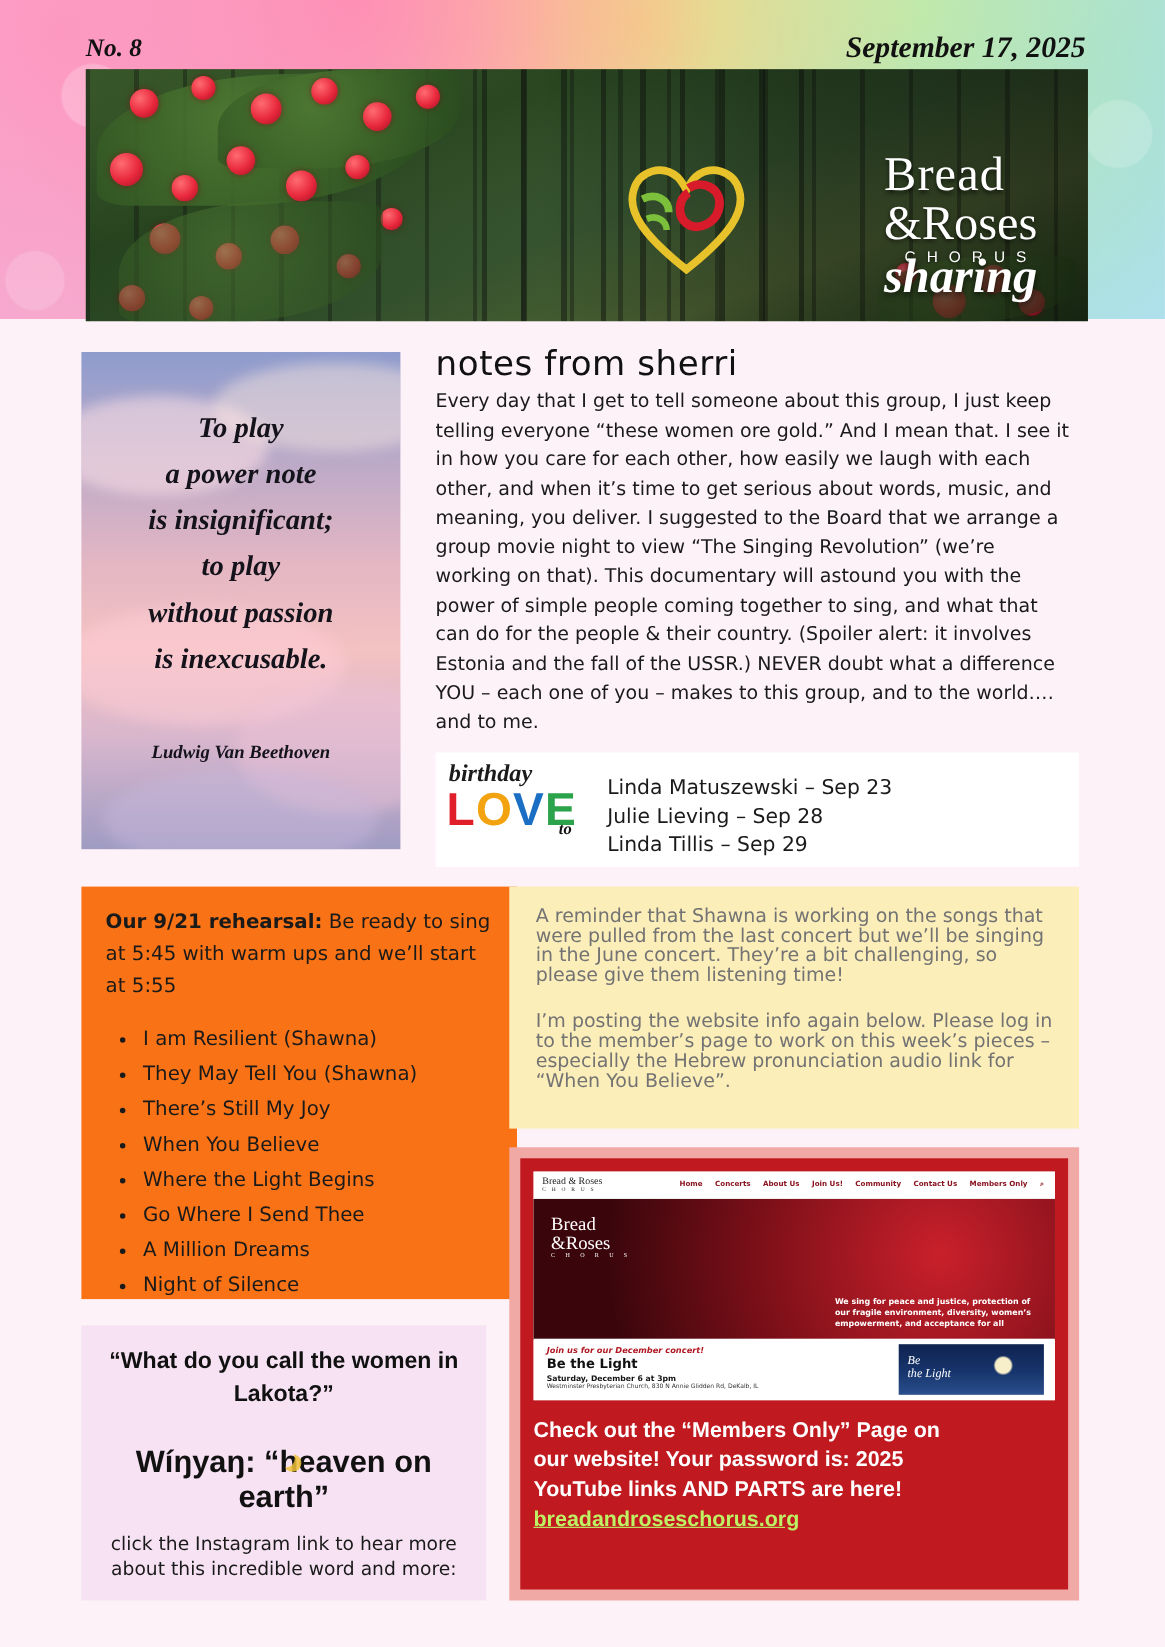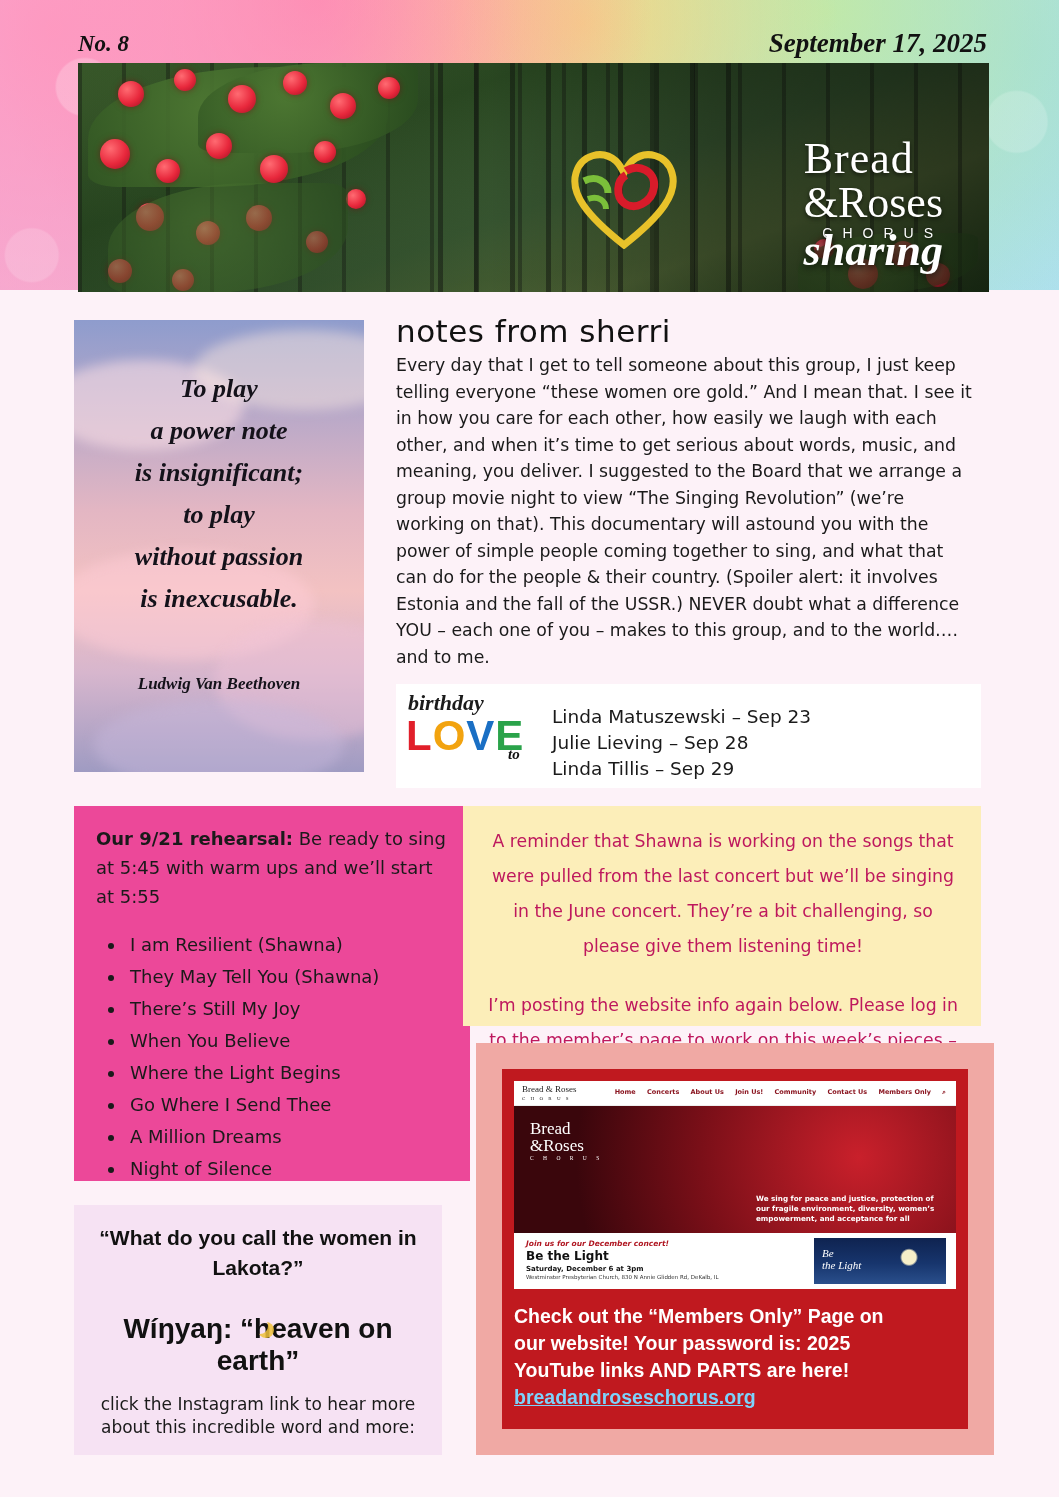--- a/index.html
+++ b/index.html
@@ -253,21 +253,21 @@
     font-size: 18.5px;
     line-height: 26px;
     color: #1a1a1a;
   }
 
   
   .rehearsal-box {
     position: absolute;
     left: 74px; top: 806px;
     width: 396px; height: 375px;
-    background: #ec4899;
+    background: #f97316;
     padding: 18px 20px 0 22px;
     box-sizing: border-box;
   }
   .rehearsal-lead {
     font-size: 18px;
     line-height: 29px;
     color: #1a1a1a;
   }
   .rehearsal-lead b { font-weight: bold; }
   .song-list {
@@ -324,34 +324,33 @@
     position: absolute;
     left: 463px; top: 806px;
     width: 518px; height: 220px;
     background: #fceeb9;
     box-sizing: border-box;
     padding: 18px 22px 0 24px;
   }
   .reminder-box p {
     margin: 0;
     font-size: 17.3px;
-    line-height: 35px;
-    color: #be185d;
-    text-align: center;
+    line-height: 18px;
+    color: #737373;
   }
   .reminder-box p + p { margin-top: 24px; }
 
   
   .website-card {
     position: absolute;
-    left: 476px; top: 1043px;
+    left: 463px; top: 1043px;
     width: 518px; height: 412px;
     background: #f0a9a4;
     box-sizing: border-box;
-    padding: 26px;
+    padding: 10px;
   }
   .web-inner {
     width: 100%; height: 100%;
     background: #c0191f;
     position: relative;
     box-sizing: border-box;
     padding: 12px;
   }
   .web-shot {
     width: 100%; height: 208px;
@@ -451,21 +450,21 @@
   }
   .web-cta {
     margin-top: 14px;
     color: #fff;
     font-family: "Liberation Sans", sans-serif;
     font-weight: bold;
     font-size: 19.5px;
     line-height: 27px;
   }
   .web-cta a {
-    color: #7dd3fc;
+    color: #bef264;
     text-decoration: underline;
   }
 
   .crescent {
     position: absolute;
     left: 252px; top: 1318px;
     width: 16px; height: 16px;
     border-radius: 50%;
     box-shadow: 6px 4px 0 0 #f0c23a;
     opacity: .85;

